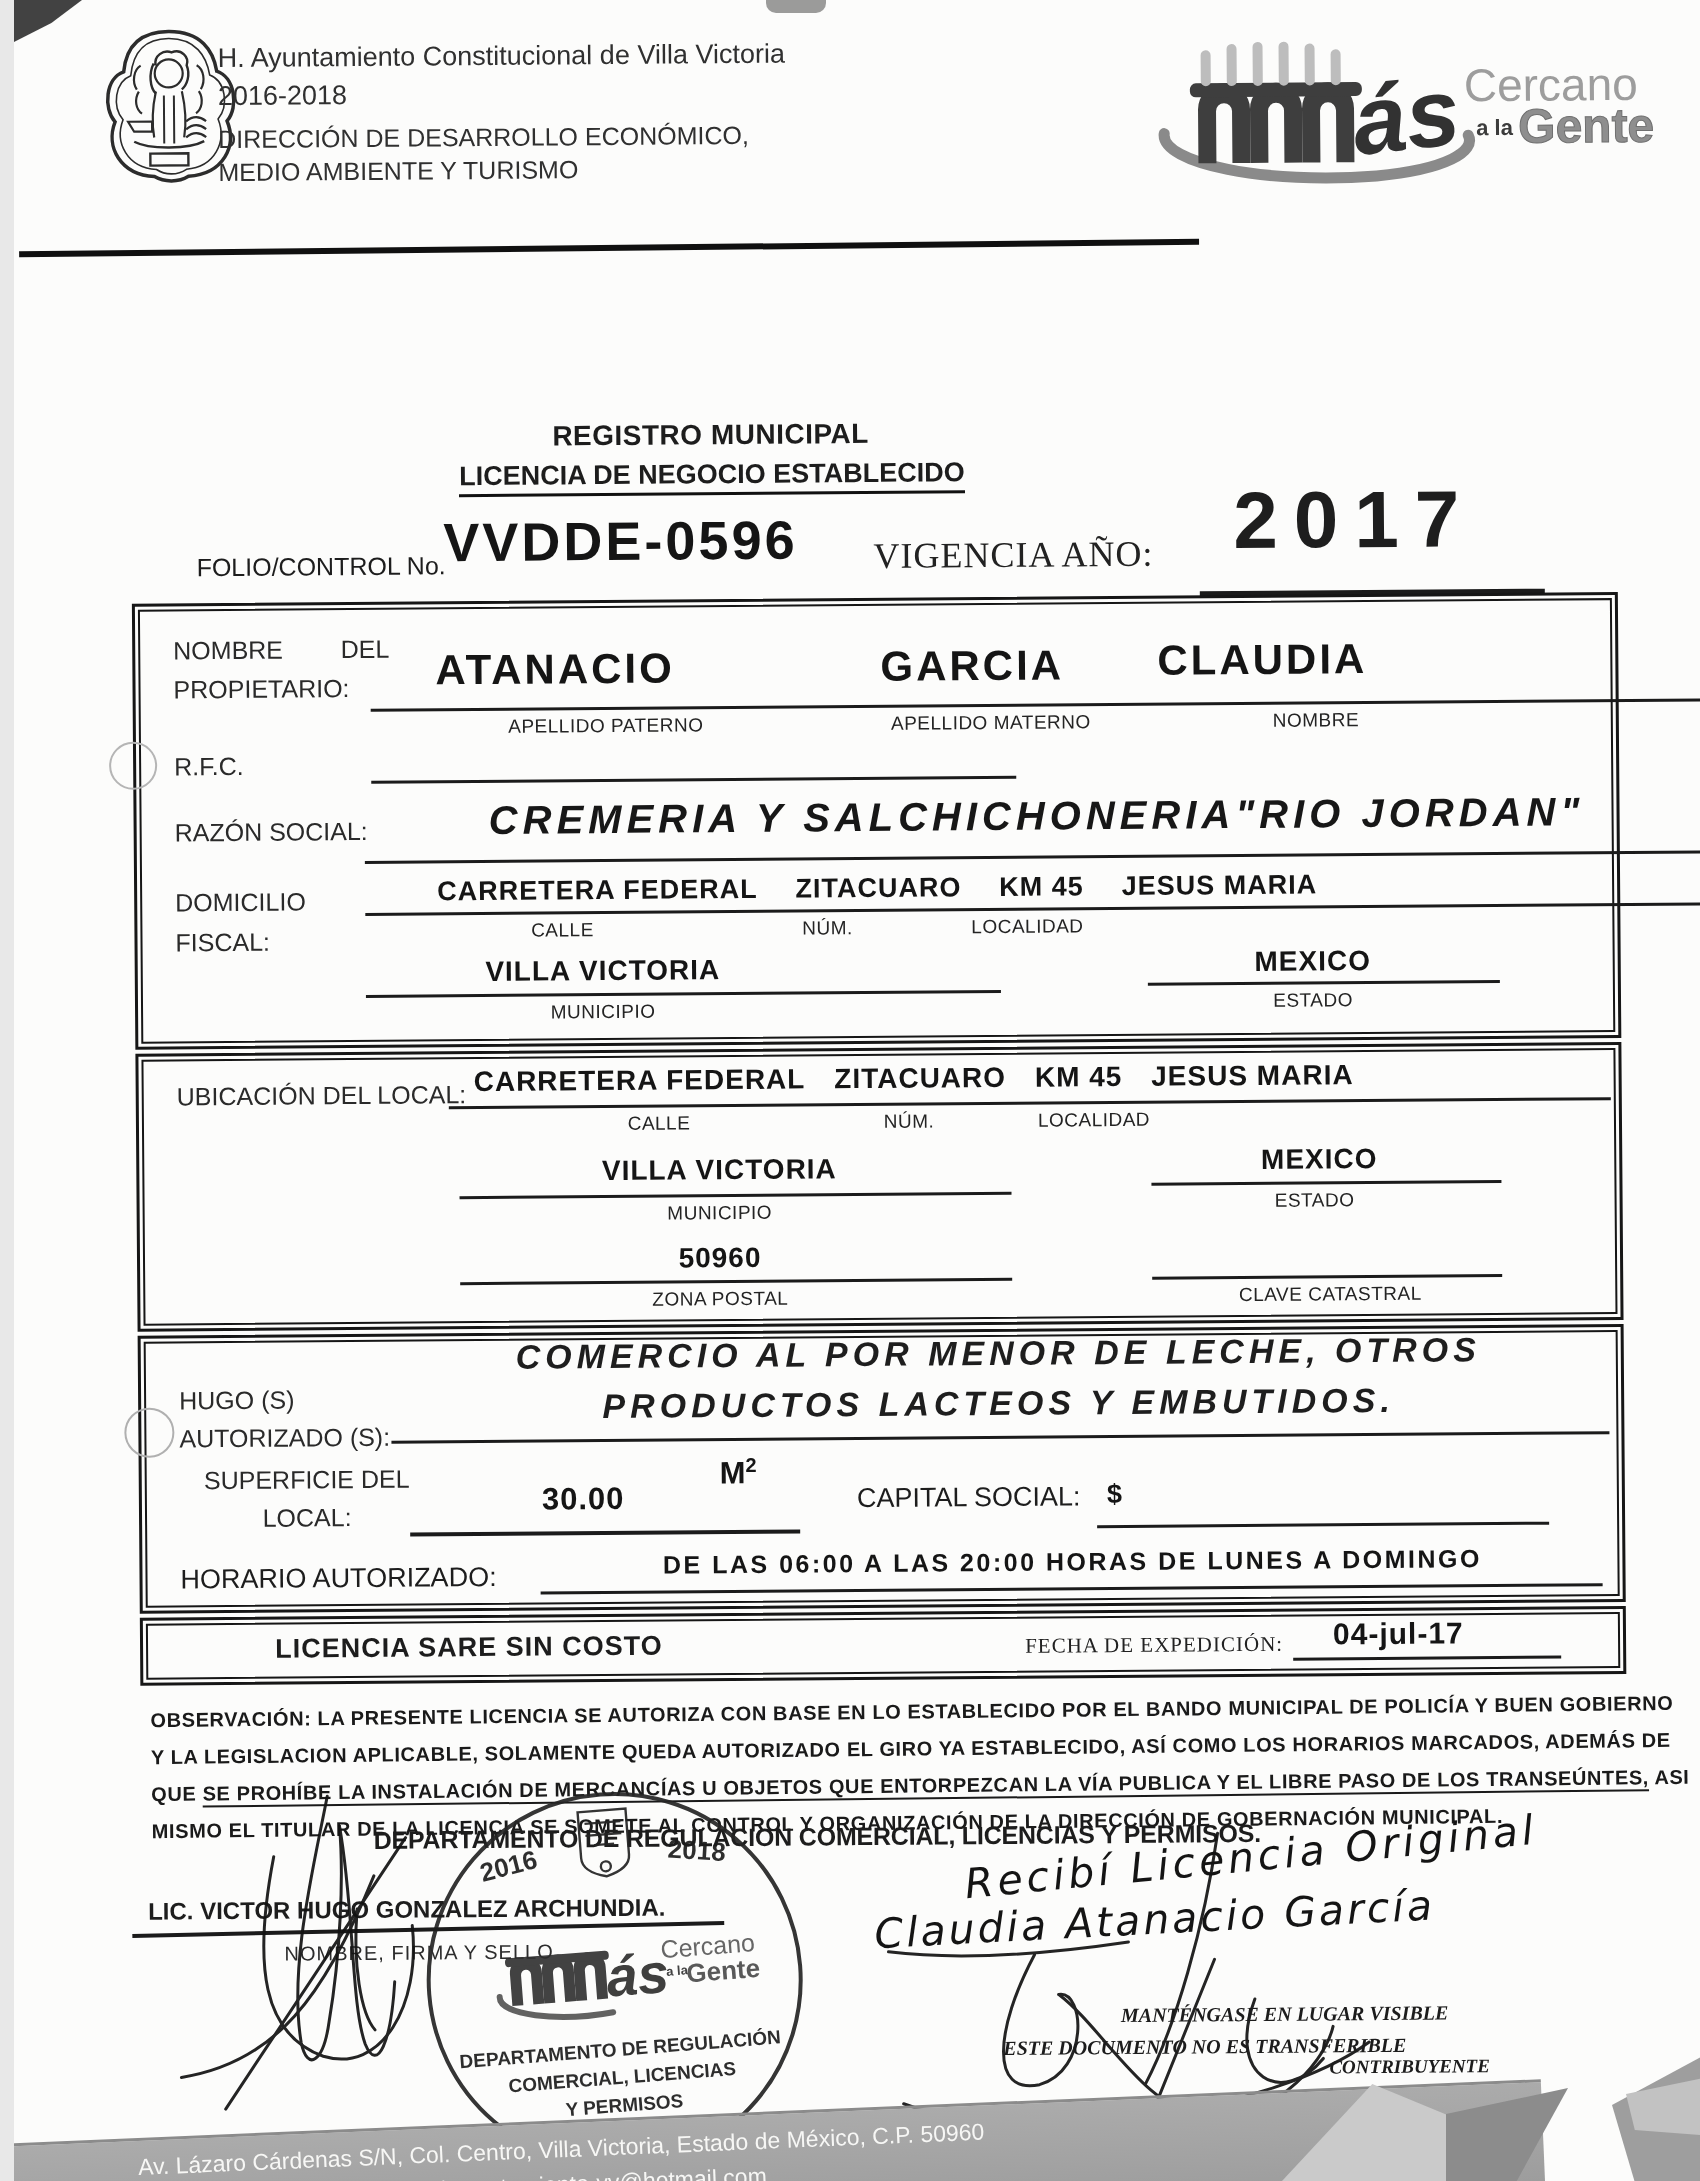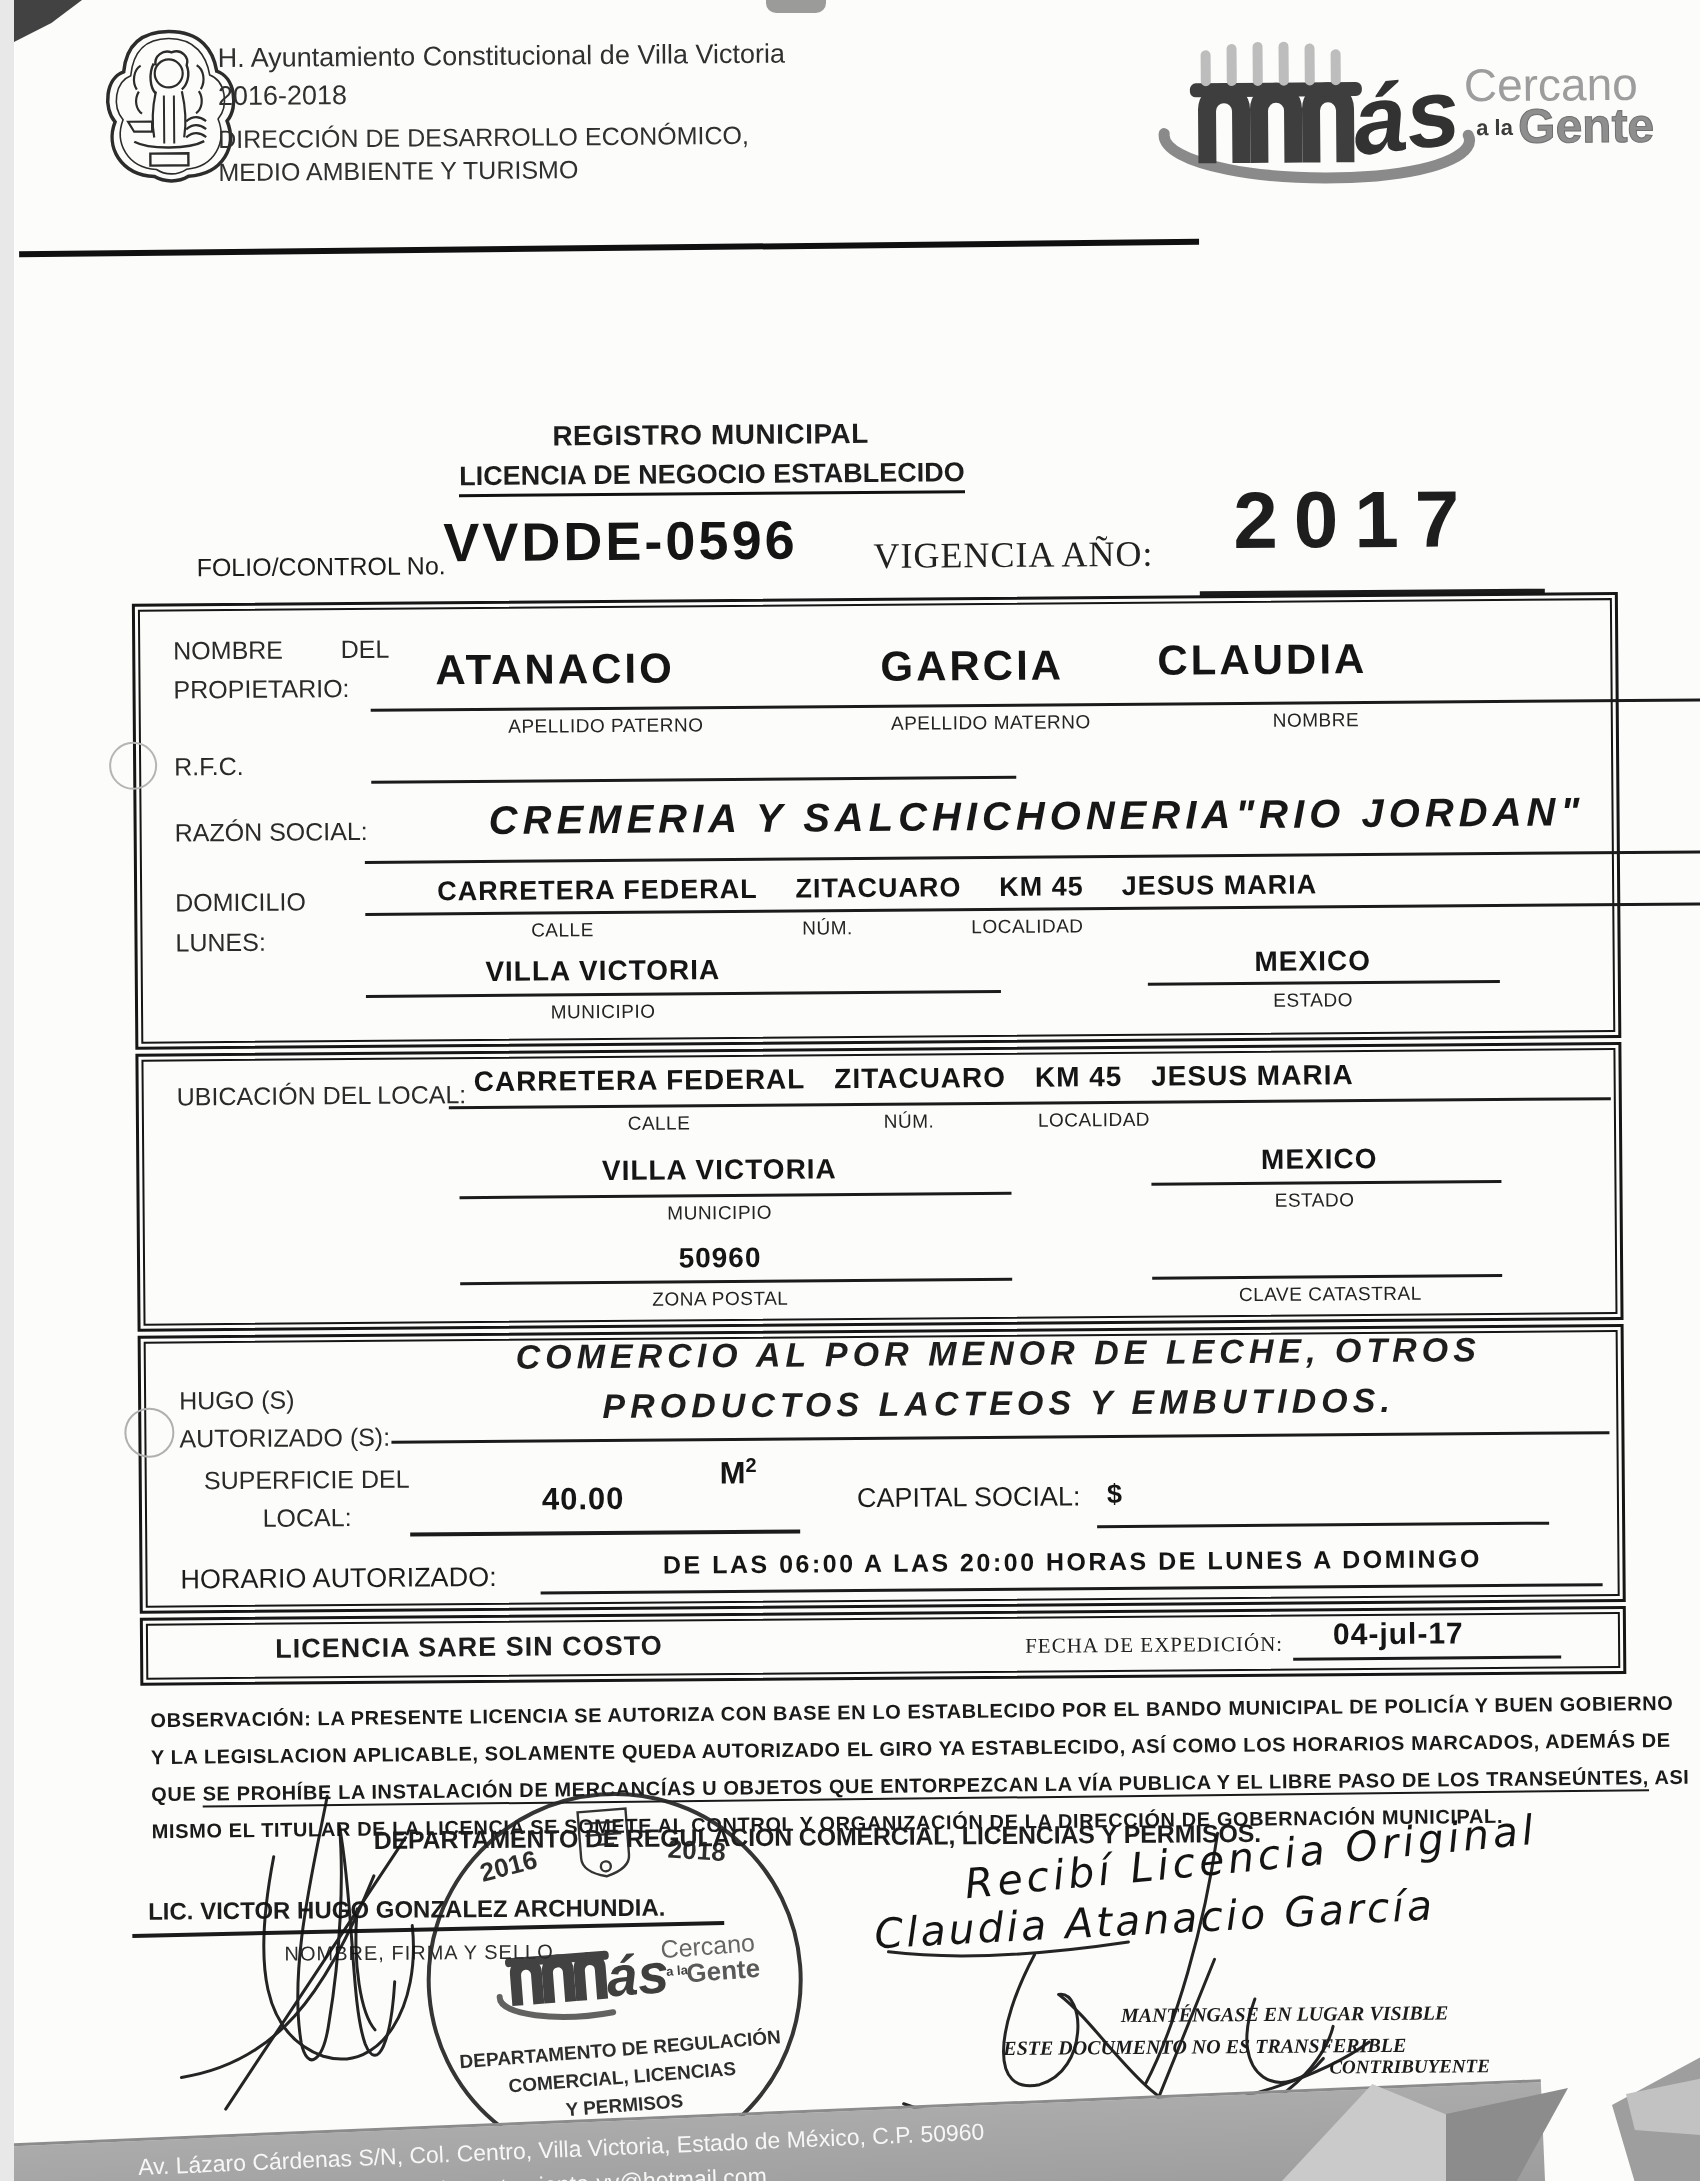--- a/index.html
+++ b/index.html
@@ -98,21 +98,21 @@
       <div class="abs lbl ctr" style="left:1060px;top:112px;width:240px;">NOMBRE</div>
 
       <div class="abs flabel" style="left:38px;top:146px;">R.F.C.</div>
       <div class="line" style="left:235px;top:176px;width:645px;"></div>
 
       <div class="abs flabel" style="left:38px;top:212px;">RAZÓN SOCIAL:</div>
       <div class="abs bi ctr" style="left:230px;top:194px;width:1340px;font-size:40px;letter-spacing:5px;white-space:nowrap;color:#171717;">CREMERIA Y SALCHICHONERIA"RIO JORDAN"</div>
       <div class="line" style="left:228px;top:256px;width:1342px;"></div>
 
       <div class="abs flabel" style="left:38px;top:282px;">DOMICILIO</div>
-      <div class="abs flabel" style="left:38px;top:322px;">LUNES:</div>
+      <div class="abs flabel" style="left:38px;top:322px;">FISCAL:</div>
       <div class="abs val" style="left:300px;top:272px;width:880px;display:flex;justify-content:space-between;font-size:27px;letter-spacing:1px;">
         <span>CARRETERA FEDERAL</span>
         <span>ZITACUARO</span>
         <span>KM 45</span>
         <span>JESUS MARIA</span>
       </div>
       <div class="line" style="left:228px;top:308px;width:1340px;"></div>
       <div class="abs lbl ctr" style="left:325px;top:316px;width:200px;">CALLE</div>
       <div class="abs lbl ctr" style="left:600px;top:316px;width:180px;">NÚM.</div>
       <div class="abs lbl ctr" style="left:790px;top:316px;width:200px;">LOCALIDAD</div>
@@ -154,21 +154,21 @@
 
     <div class="box" style="left:120px;top:1330px;width:1480px;height:272px;">
       <div class="abs flabel" style="left:38px;top:48px;">HUGO (S)</div>
       <div class="abs flabel" style="left:38px;top:86px;">AUTORIZADO (S):</div>
       <div class="abs bi ctr" style="left:250px;top:2px;width:1215px;font-size:34px;letter-spacing:5px;white-space:nowrap;color:#1e1e1e;">COMERCIO AL POR MENOR DE LECHE, OTROS</div>
       <div class="abs bi ctr" style="left:250px;top:52px;width:1215px;font-size:34px;letter-spacing:5px;color:#1e1e1e;">PRODUCTOS LACTEOS Y EMBUTIDOS.</div>
       <div class="line" style="left:250px;top:104px;width:1218px;"></div>
 
       <div class="abs flabel ctr" style="left:55px;top:128px;width:220px;">SUPERFICIE DEL</div>
       <div class="abs flabel ctr" style="left:55px;top:166px;width:220px;">LOCAL:</div>
-      <div class="abs val" style="left:400px;top:146px;font-size:31px;letter-spacing:1px;">40.00</div>
+      <div class="abs val" style="left:400px;top:146px;font-size:31px;letter-spacing:1px;">30.00</div>
       <div class="abs val" style="left:578px;top:120px;font-size:31px;">
         <span>M</span><sup style="font-size:20px;">2</sup>
       </div>
       <div class="line" style="left:268px;top:196px;width:390px;height:4px;"></div>
 
       <div class="abs" style="left:715px;top:150px;font-size:27px;">CAPITAL SOCIAL:</div>
       <div class="abs val" style="left:965px;top:148px;font-size:27px;">$</div>
       <div class="line" style="left:955px;top:194px;width:452px;"></div>
 
       <div class="abs" style="left:38px;top:226px;font-size:27px;">HORARIO AUTORIZADO:</div>

